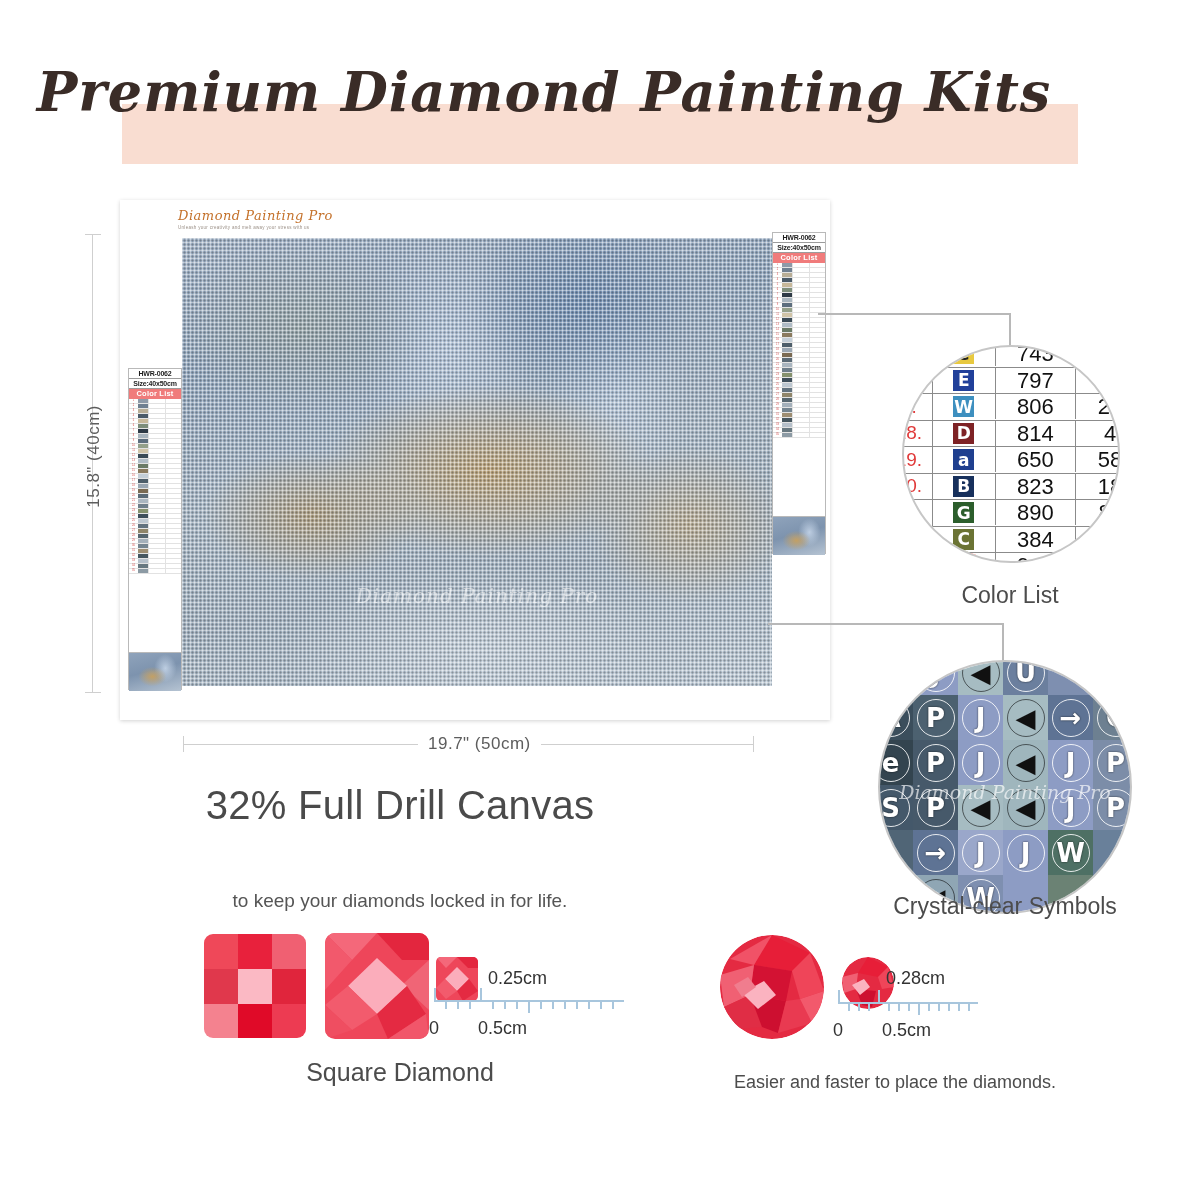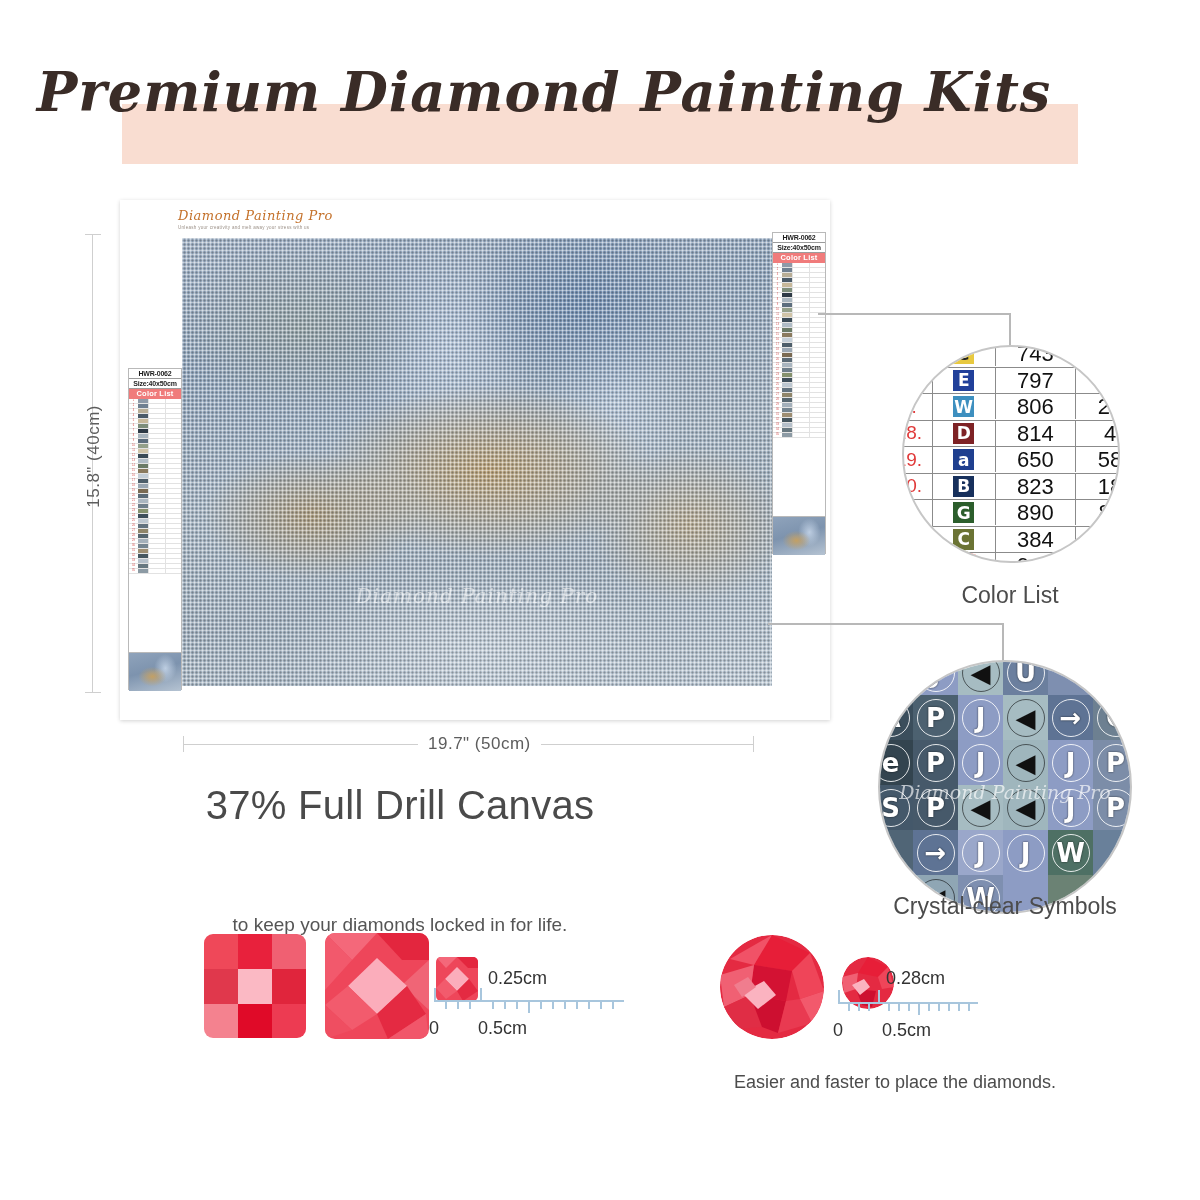--- a/index.html
+++ b/index.html
@@ -162,21 +162,21 @@
     position:absolute;text-align:center;font-size:23px;color:#4c4c4c;
     white-space:nowrap;
   }
 
   
   .headline{
     position:absolute;left:0;top:783px;width:800px;text-align:center;
     font-size:40px;color:#4a4a4a;font-weight:400;letter-spacing:.3px;
   }
   .sub1{position:absolute;left:0;top:855px;width:800px;text-align:center;font-size:19px;color:#555;}
-  .sub2{position:absolute;left:0;top:890px;width:800px;text-align:center;font-size:19px;color:#555;margin-top:24px;}
+  .sub2{position:absolute;left:0;top:890px;width:800px;text-align:center;font-size:19px;color:#555;}
 
   
   .ruler{position:absolute;}
   .ruler .base{position:absolute;left:0;top:0;height:2px;background:#a8c6dd;}
   .ruler .tick{position:absolute;width:2px;background:#a8c6dd;}
   .rlabel{position:absolute;font-size:18px;color:#333;white-space:nowrap;}
 
   .botcap{position:absolute;text-align:center;white-space:nowrap;}
   .botcap .t{font-size:25px;color:#4c4c4c;}
   .botcap .d{font-size:18px;color:#4c4c4c;margin-top:14px;}
@@ -825,21 +825,21 @@
           <div class="sym-glyph">W</div>
         </div>
         <div class="sym-cell" style="background: rgb(141, 156, 196);"></div>
         <div class="sym-cell" style="background: rgb(107, 130, 116);"></div>
         <div class="sym-cell" style="background: rgb(117, 138, 164);"></div>
       </div>
     <div class="sym-watermark">Diamond Painting Pro</div>
   </div>
   <div class="cap" style="left:865px;top:893px;width:280px;">Crystal-clear Symbols</div>
 
-  <div class="headline">37% Full Drill Canvas</div>
+  <div class="headline">32% Full Drill Canvas</div>
   <div class="sub2">to keep your diamonds locked in for life.</div>
 
   <svg width="110" height="112" style="position:absolute;left:200px;top:930px;">
     <defs>
       <clipPath id="sqclipL">
           <rect x="4" y="4" width="102" height="104" rx="9"></rect>
         </clipPath>
     </defs>
     <g clip-path="url(#sqclipL)">
       <rect x="4" y="4" width="34" height="35" fill="#ef4859"></rect>
@@ -968,19 +968,20 @@
     <div class="tick" style="left:90px;top:2px;height:7px;"></div>
     <div class="tick" style="left:100px;top:2px;height:7px;"></div>
     <div class="tick" style="left:110px;top:2px;height:7px;"></div>
     <div class="tick" style="left:120px;top:2px;height:7px;"></div>
     <div class="tick" style="left:130px;top:2px;height:7px;"></div>
   </div>
   <div class="rlabel" style="left:833px;top:1020px;">0</div>
   <div class="rlabel" style="left:882px;top:1020px;">0.5cm</div>
 
   <div class="botcap" style="left:125px;top:1058px;width:550px;">
+    <div class="t">Square Diamond</div>
   </div>
 
   <div class="botcap" style="left:620px;top:1058px;width:550px;">
     <div class="d">Easier and faster to place the diamonds.</div>
   </div>
 
 </div>
 
 </body></html>

